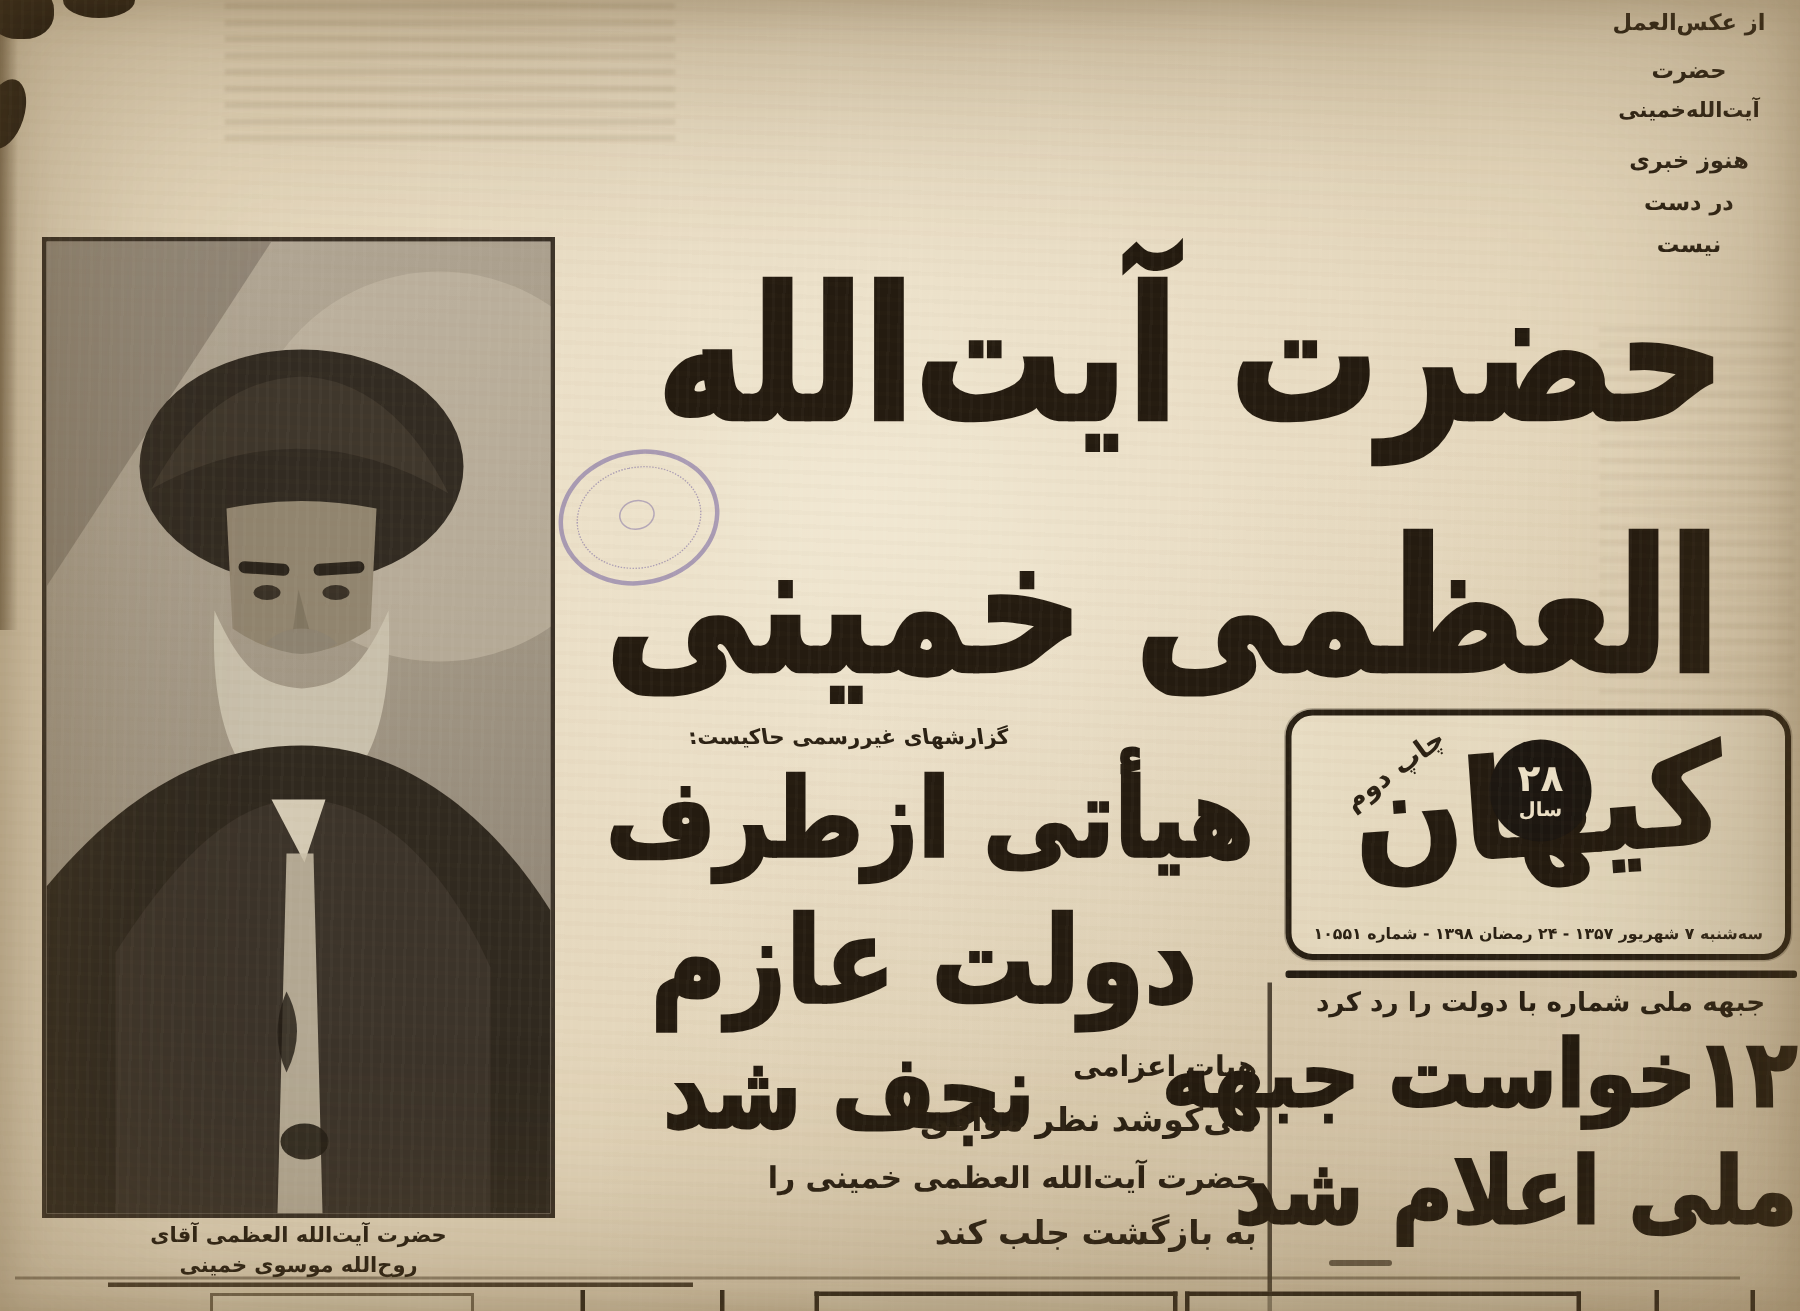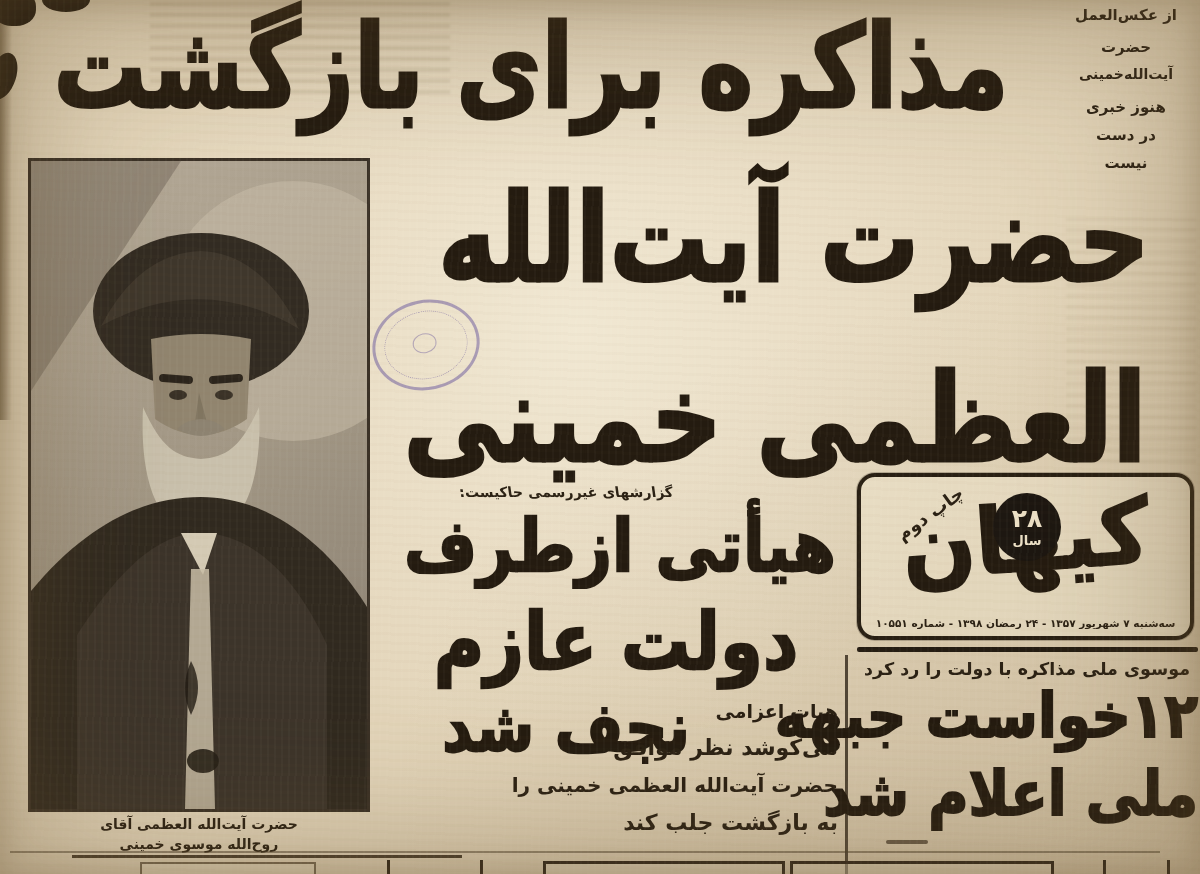--- a/index.html
+++ b/index.html
@@ -64,27 +64,24 @@
 
   <div class="abs" style="left:1056px;top:6px;width:140px;text-align:center;">
     <div class="smallbold" style="font-size:15px;margin-bottom:14px;">از عکس‌العمل</div>
     <div class="smallbold" style="font-size:15px;margin-bottom:10px;">حضرت</div>
     <div class="smallbold" style="font-size:14px;margin-bottom:16px;">آیت‌الله‌خمینی</div>
     <div class="smallbold" style="font-size:15px;margin-bottom:10px;">هنوز خبری</div>
     <div class="smallbold" style="font-size:15px;margin-bottom:10px;">در دست</div>
     <div class="smallbold" style="font-size:15px;">نیست</div>
   </div>
 
-  <div class="abs hl" style="left:6px;top:6px;width:1050px;font-size:93px;">
-    <span>مذاکره برای بازگشت</span>
-  </div>
   <div class="abs hl" style="left:392px;top:172px;width:804px;font-size:99px;">
     <span>حضرت آیت‌الله</span>
   </div>
-  <div class="abs hl" style="left:354px;top:352px;width:842px;font-size:99px;text-decoration:underline;">
+  <div class="abs hl" style="left:354px;top:340px;width:842px;font-size:99px;text-decoration:underline;">
     <span>العظمی خمینی</span>
   </div>
 
   <div class="abs" style="left:28px;top:158px;width:342px;height:654px;border:3px solid #3a3126;box-sizing:border-box;background:#a59b8c;">
     <svg width="336" height="648" viewBox="0 0 336 648">
       <defs>
         <linearGradient id="bgg" x1="0" y1="0" x2="0.3" y2="1">
           <stop offset="0" stop-color="#b6ab99"></stop>
             <stop offset="0.55" stop-color="#a39886"></stop>
             <stop offset="1" stop-color="#8e8475"></stop>
@@ -148,21 +145,21 @@
     <div class="abs badge" style="left:132px;top:16px;width:68px;height:68px;">
       <div style="font-size:25px;font-weight:bold;line-height:1.05;">۲۸</div>
       <div style="font-size:13px;font-weight:bold;">سال</div>
     </div>
     <div class="abs smallbold" style="left:8px;right:8px;bottom:7px;font-size:10.5px;text-align:center;white-space:nowrap;overflow:hidden;">سه‌شنبه ۷ شهریور ۱۳۵۷ - ۲۴ رمضان ۱۳۹۸ - شماره ۱۰۵۵۱</div>
   </div>
 
   <div class="abs" style="left:857px;top:647px;width:341px;height:5px;background:#241c12;border-radius:2px;"></div>
   <div class="abs" style="left:845px;top:655px;width:2.5px;height:219px;background:rgba(58,47,33,0.85);"></div>
 
-  <div class="abs smallbold" style="left:856px;top:659px;width:342px;font-size:17.5px;text-align:center;white-space:nowrap;">موسوی ملی مذاکره با دولت را رد کرد</div>
+  <div class="abs smallbold" style="left:856px;top:659px;width:342px;font-size:17.5px;text-align:center;white-space:nowrap;">جبهه ملی شماره با دولت را رد کرد</div>
   <div class="abs nf-h" style="left:856px;top:684px;width:342px;font-size:55px;">
     <span>۱۲خواست جبهه</span>
   </div>
   <div class="abs nf-h" style="left:856px;top:762px;width:342px;font-size:55px;">
     <span>ملی اعلام شد</span>
   </div>
   <div class="abs" style="left:886px;top:840px;width:42px;height:4px;background:#3a2f20;border-radius:2px;opacity:.7;"></div>
 
   <div class="abs" style="left:36px;top:814px;width:326px;text-align:center;">
     <div class="smallbold" style="font-size:14px;line-height:20px;">حضرت آیت‌الله العظمی آقای</div>

